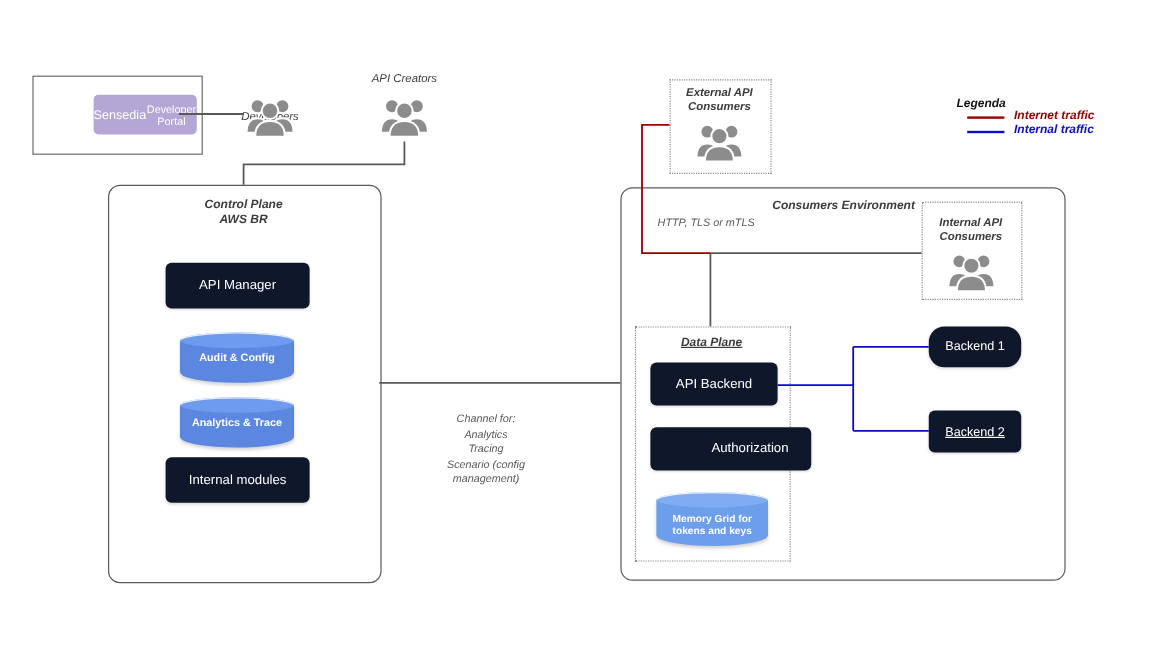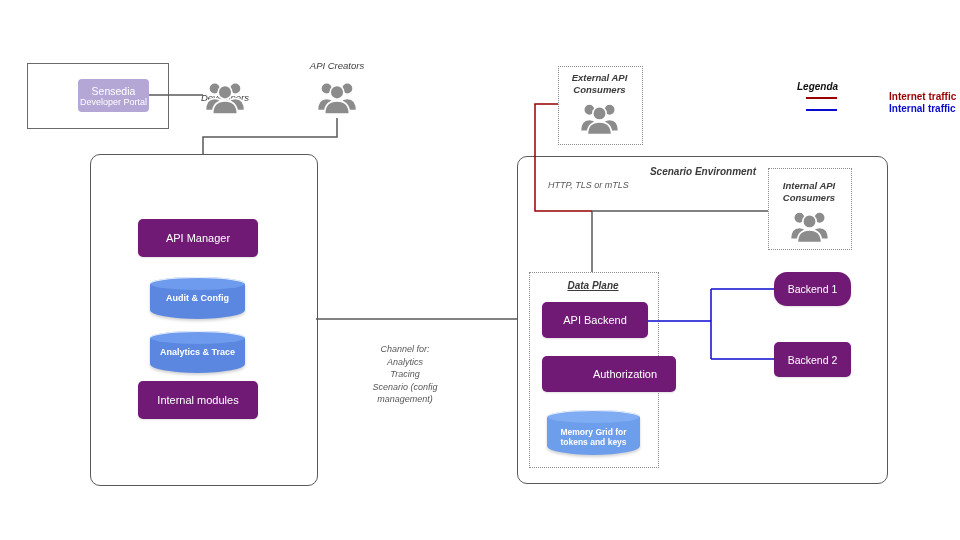--- a/index.html
+++ b/index.html
@@ -5,21 +5,21 @@
   html,body{margin:0;padding:0;background:#fff;}
   #canvas{position:relative;width:960px;height:540px;background:#ffffff;overflow:hidden;
           font-family:"Liberation Sans",sans-serif;}
 
   
   .frame{position:absolute;border:1px solid #6b6b6b;background:#fff;}
   .round-frame{position:absolute;border:1.5px solid #595959;border-radius:10px;background:#fff;}
   .dotted-frame{position:absolute;border:1.5px dotted #8a8a8a;background:#fff;}
 
   
-  .node{position:absolute;background:#701a75;border-radius:5px;color:#fff;
+  .node{position:absolute;background:#0f172a;border-radius:5px;color:#fff;
         display:flex;align-items:center;justify-content:center;text-align:center;
         font-size:11px;box-shadow:0 1px 2px rgba(0,0,0,.12);}
   .node.small{font-size:10.5px;}
 
   
   .cyl{position:absolute;}
   .cyl .cyl-body{position:absolute;left:0;right:0;top:6px;bottom:0;background:#5C87E0;
        border-radius:0 0 50% 50% / 0 0 9px 9px;box-shadow:0 2px 3px rgba(0,0,0,.18);}
   .cyl .cyl-top{position:absolute;left:0;right:0;top:0;height:13px;border-radius:50%;
        background:#6F9BEE;box-shadow:inset 0 1px 0 rgba(255,255,255,.85);}
@@ -27,31 +27,31 @@
        font-weight:bold;font-size:9px;line-height:11px;}
   .cyl.light .cyl-body{background:#6D9EEB;}
   .cyl.light .cyl-top{background:#7FACF2;}
 
   
   .group-title{position:absolute;text-align:center;font-weight:bold;font-style:italic;
        font-size:10px;line-height:13px;color:#3b3b3b;}
   .actor-label{position:absolute;text-align:center;font-style:italic;font-size:9.5px;color:#3d3d3d;}
   .note{position:absolute;font-style:italic;font-size:9px;color:#595959;}
   .note.center{text-align:center;line-height:12.5px;}
-  .portal-node{position:absolute;left:78px;top:79px;width:71px;height:33px;background:#B4A7D6;
-       border-radius:4px;color:#fff;display:flex;flex-direction:column;align-items:center;
-       justify-content:center;}
+  .portal-node{position:absolute;left:78px;top:79px;width:86px;height:33px;background:#B4A7D6;
+       border-radius:4px;color:#fff;display:flex;flex-direction:row;align-items:center;
+       justify-content:center;text-align:center;}
   .portal-node .l1{font-size:10.5px;line-height:12px;}
   .portal-node .l2{font-size:9px;line-height:10px;}
 
   
   .legend-title{position:absolute;left:797px;top:81px;font-weight:bold;font-style:italic;
        font-size:10px;color:#111;}
   .legend-swatch{position:absolute;width:31px;height:2px;}
-  .legend-label{position:absolute;left:845px;font-weight:bold;font-size:10px;margin-left:44px;}
+  .legend-label{position:absolute;left:845px;font-weight:bold;font-style:italic;font-size:10px;}
 
   
   .people{position:absolute;}
 
   
   #connectors{position:absolute;left:0;top:0;pointer-events:none;}
 </style>
 </head>
 <body>
 
@@ -95,20 +95,24 @@
       <use href="#ppl"></use>
     </svg>
 
   <div class="legend-title">Legenda</div>
   <div class="legend-swatch" style="left: 806px; top: 97px; background-color: rgb(153, 0, 0);"></div>
   <div class="legend-label" style="top: 91px; color: rgb(153, 0, 0);">Internet traffic</div>
   <div class="legend-swatch" style="left: 806px; top: 109px; background-color: rgb(11, 11, 208);"></div>
   <div class="legend-label" style="top: 103px; color: rgb(11, 11, 208);">Internal traffic</div>
 
   <div class="round-frame" style="left:90px;top:154px;width:226px;height:330px;"></div>
+  <div class="group-title" style="left:90px;top:164px;width:226px;">
+    <div>Control Plane</div>
+    <div>AWS BR</div>
+  </div>
 
   <div class="node" style="left:138px;top:219px;width:120px;height:38px;">API Manager</div>
 
   <div class="cyl" style="left:150px;top:331px;width:95px;height:42px;">
     <div class="cyl-body"></div>
     <div class="cyl-top"></div>
     <div class="cyl-label">Analytics &amp; Trace</div>
   </div>
 
   <div class="cyl" style="left:150px;top:277px;width:95px;height:42px;">
@@ -121,21 +125,21 @@
 
   <div class="note center" style="left:345px;top:343px;width:120px;">
     <div>Channel  for:</div>
     <div>Analytics</div>
     <div>Tracing</div>
     <div>Scenario (config</div>
     <div>management)</div>
   </div>
 
   <div class="round-frame" style="left:517px;top:156px;width:369px;height:326px;"></div>
-  <div class="group-title" style="left:598px;top:165px;width:210px;">Scenario Environment</div>
+  <div class="group-title" style="left:598px;top:165px;width:210px;">Consumers Environment</div>
   <div class="note" style="left:548px;top:180px;">HTTP, TLS or mTLS</div>
 
   <div class="dotted-frame" style="left:768px;top:168px;width:82px;height:80px;"></div>
   <div class="group-title" style="left:768px;top:180px;width:82px;line-height:12px;font-size:9.5px;">
     <div>Internal API</div>
     <div>Consumers</div>
   </div>
   <svg class="people" viewBox="0 0 64 52" style="left:788px;top:208px;width:43px;height:37px;">
       <use href="#ppl"></use>
     </svg>
@@ -149,21 +153,21 @@
   <div class="cyl light" style="left:547px;top:410px;width:93px;height:45px;">
     <div class="cyl-body"></div>
     <div class="cyl-top"></div>
     <div class="cyl-label" style="font-size:8.5px;line-height:10px;top:17px;">
       <div>Memory Grid for</div>
       <div>tokens and keys</div>
     </div>
   </div>
 
   <div class="node small" style="left:774px;top:272px;width:77px;height:34px;border-radius:13px;">Backend 1</div>
-  <div class="node small" style="left:774px;top:342px;width:77px;height:35px;">Backend 2</div>
+  <div class="node small" style="left:774px;top:342px;width:77px;height:35px;text-decoration:underline;">Backend 2</div>
 
   <svg id="connectors" width="960" height="540" viewBox="0 0 960 540">
     <g fill="none" stroke="#595959" stroke-width="1.5">
       <path d="M149 95 H203"></path>
       <path d="M337 118 V137 H203 V154"></path>
       <path d="M316 319 H517"></path>
       <path d="M592 211 V272"></path>
       <path d="M592 211 H768"></path>
     </g>
     <g fill="none" stroke="#990000" stroke-width="1.5">

